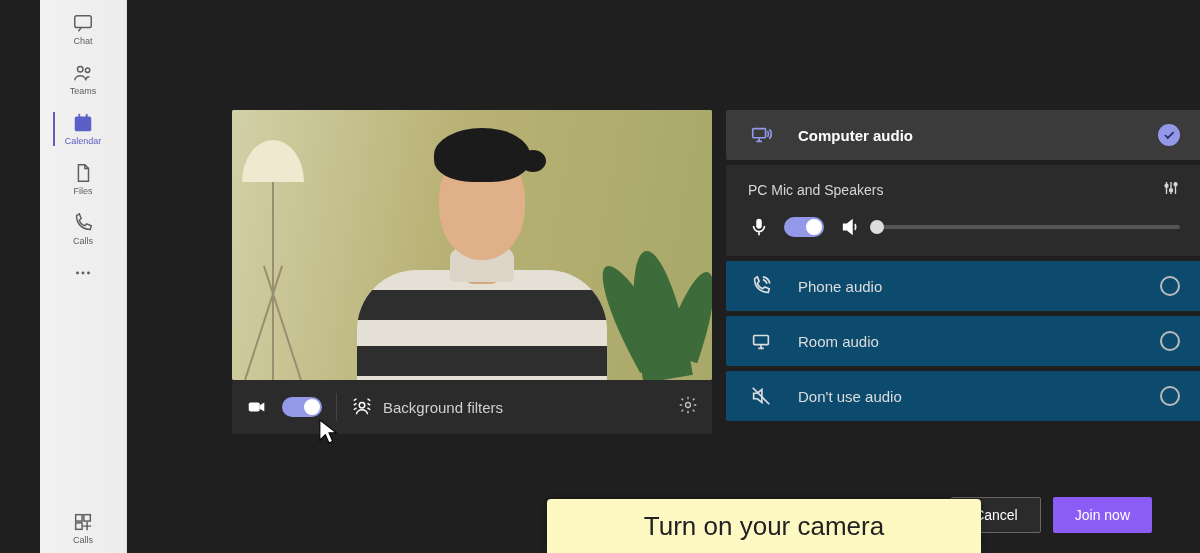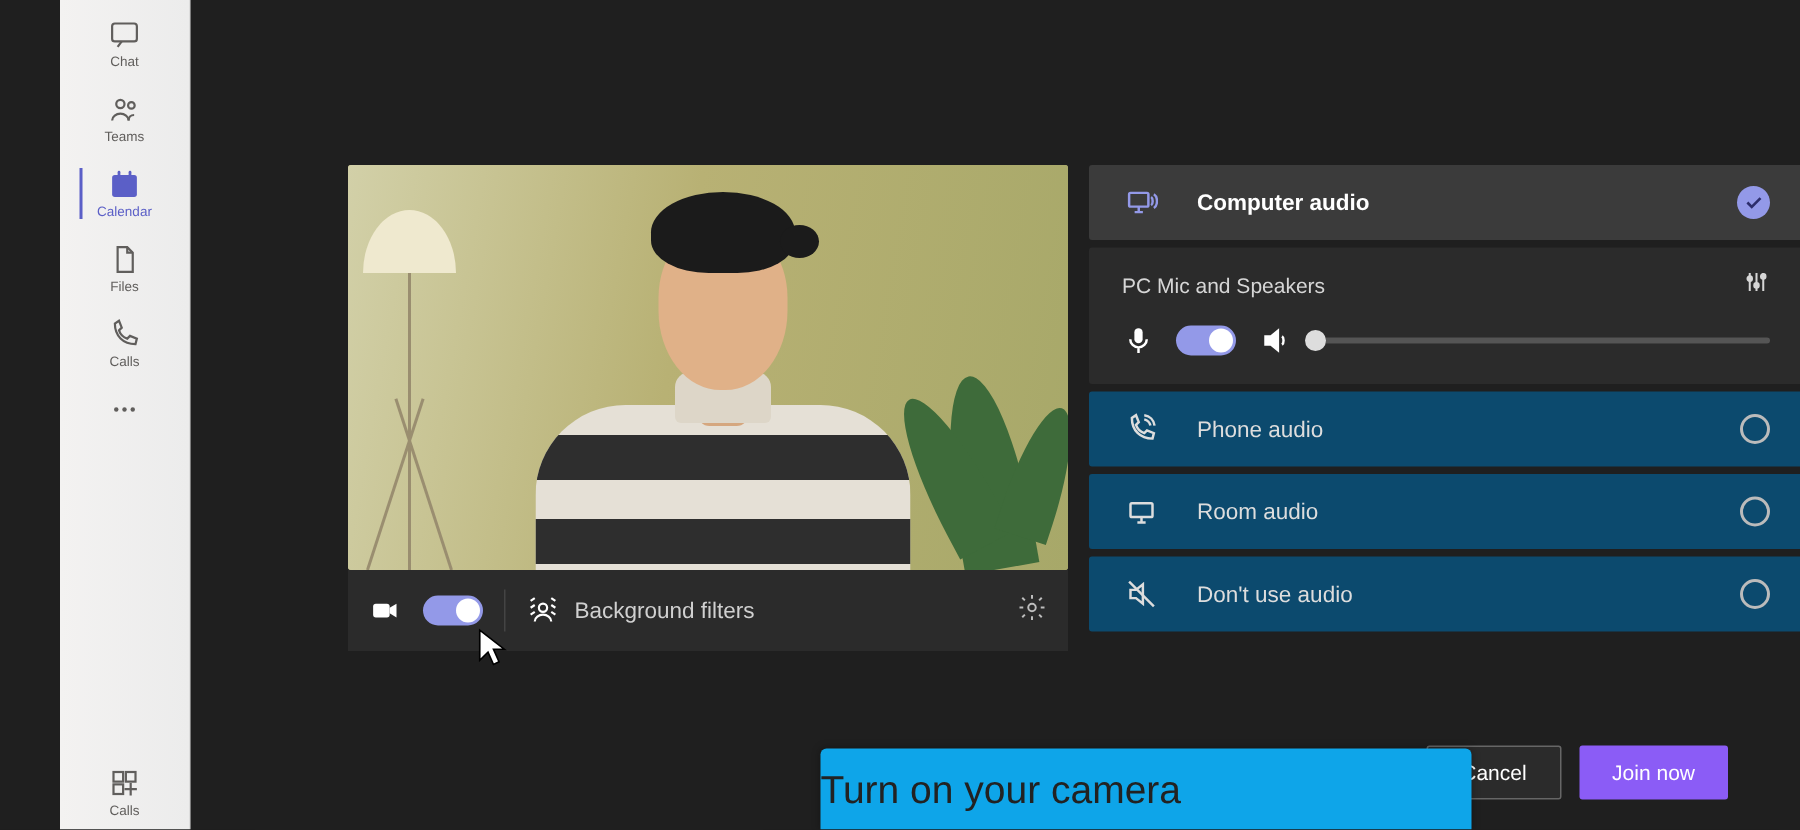--- a/index.html
+++ b/index.html
@@ -135,22 +135,22 @@
   .btn{
     height:36px; padding:0 22px; font-size:14px; display:flex;align-items:center;justify-content:center;
     cursor:pointer; border-radius:2px;
   }
   .btn-secondary{background:#2b2b2b;border:1px solid #666;color:#fff;}
   .btn-primary{background:#8b5cf6;color:#fff;text-align:center;}
 
   
   .tooltip-box{
     position:absolute; left:420px; bottom:0; width:434px; height:54px;
-    background:#0ea5e9;color:#222;font-size:26px;
-    display:flex;align-items:center;justify-content:flex-start;
+    background:#fef9c3;color:#222;font-size:26px;
+    display:flex;align-items:center;justify-content:center;
     border-top-left-radius:4px;border-top-right-radius:4px;
     box-shadow:0 0 6px rgba(0,0,0,.3);
   }
 </style>
 </head>
 <body>
 
 <nav class="sidebar">
   <div class="side-item">
     <span class="side-icon">

